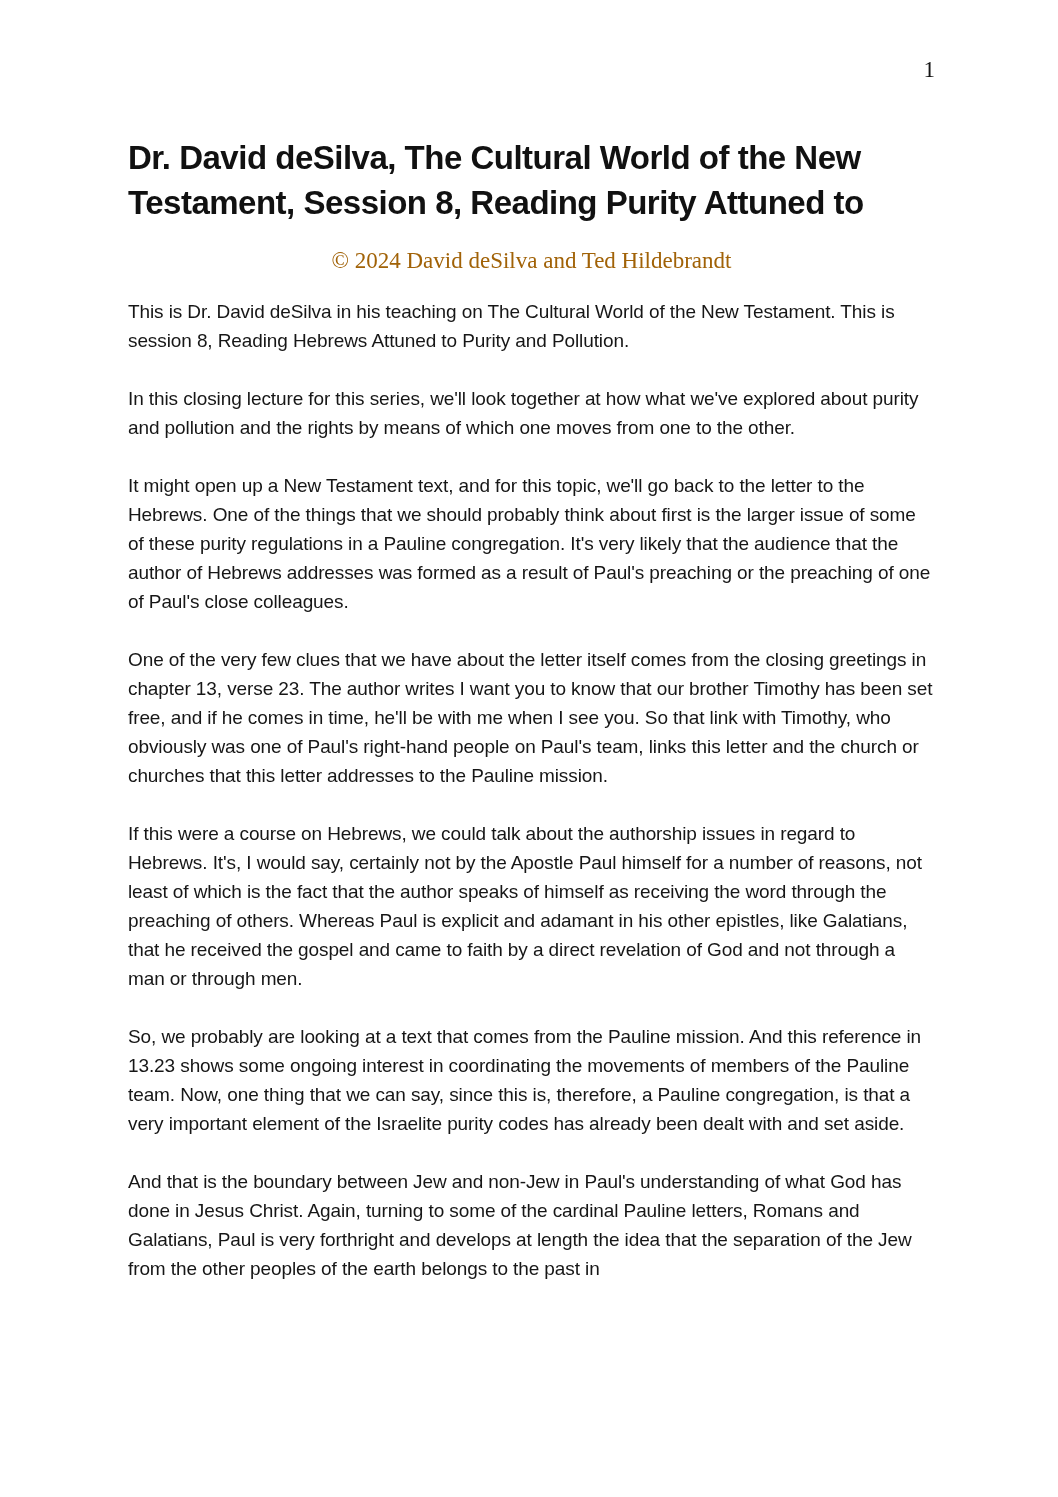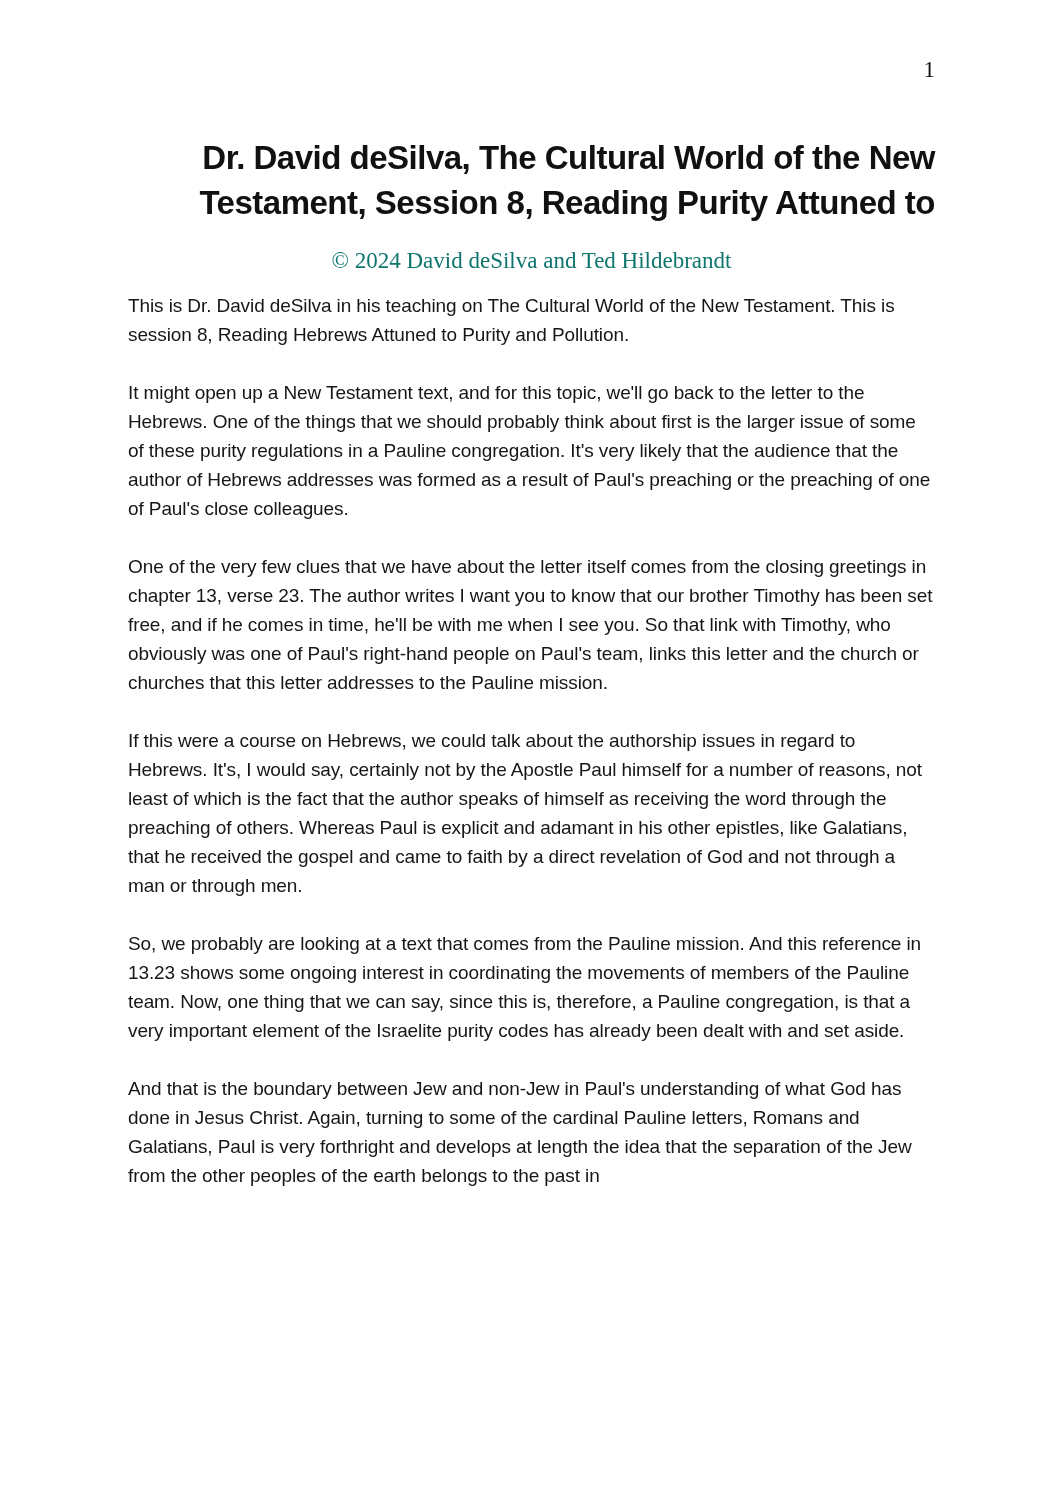--- a/index.html
+++ b/index.html
@@ -21,40 +21,40 @@
   }
   .page-number {
     text-align: right;
     font-family: "Liberation Serif", serif;
     font-size: 23px;
     line-height: 23px;
     color: #161616;
   }
   .doc-title {
     margin-top: 54px;
-    text-align: right;
+    text-align: left;
     font-family: "Liberation Sans", sans-serif;
     font-weight: 700;
     font-size: 33px;
     line-height: 45px;
     letter-spacing: -0.5px;
     color: #111111;
   }
   .doc-title .title-line {
     white-space: nowrap;
   }
   .copyright {
     text-align: center;
     font-family: "Liberation Serif", serif;
     font-size: 23px;
     line-height: 28px;
-    color: #0f766e;
+    color: #a16207;
   }
   .body-text {
-    margin-top: 16px;
+    margin-top: 22px;
   }
   .body-text p {
     margin: 0 0 29px 0;
     font-size: 19px;
     line-height: 29px;
     letter-spacing: -0.1px;
     text-align: left;
     color: #161616;
   }
 </style>
@@ -67,20 +67,21 @@
 
   <h1 class="doc-title">
     <div class="title-line">Dr. David deSilva, The Cultural World of the New</div>
     <div class="title-line">Testament, Session 8, Reading Purity Attuned to</div>
   </h1>
 
   <div class="copyright">© 2024 David deSilva and Ted Hildebrandt</div>
 
   <div class="body-text">
     <p>This is Dr. David deSilva in his teaching on The Cultural World of the New Testament. This is session 8, Reading Hebrews Attuned to Purity and Pollution.</p>
+    <p>In this closing lecture for this series, we'll look together at how what we've explored about purity and pollution and the rights by means of which one moves from one to the other.</p>
     <p>It might open up a New Testament text, and for this topic, we'll go back to the letter to the Hebrews. One of the things that we should probably think about first is the larger issue of some of these purity regulations in a Pauline congregation. It's very likely that the audience that the author of Hebrews addresses was formed as a result of Paul's preaching or the preaching of one of Paul's close colleagues.</p>
     <p>One of the very few clues that we have about the letter itself comes from the closing greetings in chapter 13, verse 23. The author writes I want you to know that our brother Timothy has been set free, and if he comes in time, he'll be with me when I see you. So that link with Timothy, who obviously was one of Paul's right-hand people on Paul's team, links this letter and the church or churches that this letter addresses to the Pauline mission.</p>
     <p>If this were a course on Hebrews, we could talk about the authorship issues in regard to Hebrews. It's, I would say, certainly not by the Apostle Paul himself for a number of reasons, not least of which is the fact that the author speaks of himself as receiving the word through the preaching of others. Whereas Paul is explicit and adamant in his other epistles, like Galatians, that he received the gospel and came to faith by a direct revelation of God and not through a man or through men.</p>
     <p>So, we probably are looking at a text that comes from the Pauline mission. And this reference in 13.23 shows some ongoing interest in coordinating the movements of members of the Pauline team. Now, one thing that we can say, since this is, therefore, a Pauline congregation, is that a very important element of the Israelite purity codes has already been dealt with and set aside.</p>
     <p>And that is the boundary between Jew and non-Jew in Paul's understanding of what God has done in Jesus Christ. Again, turning to some of the cardinal Pauline letters, Romans and Galatians, Paul is very forthright and develops at length the idea that the separation of the Jew from the other peoples of the earth belongs to the past in</p>
   </div>
 
 </div>
 
 </body></html>

